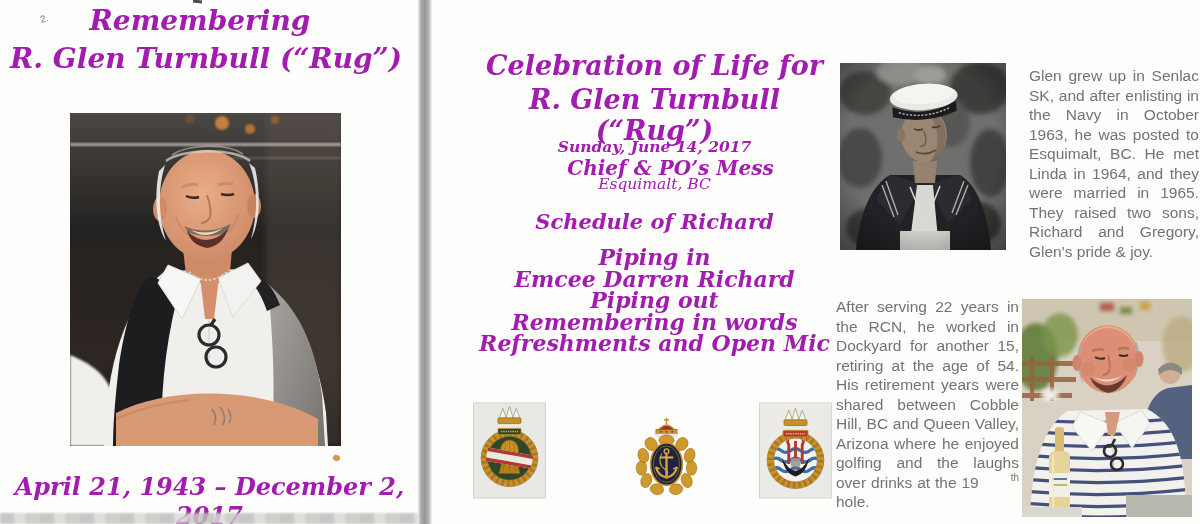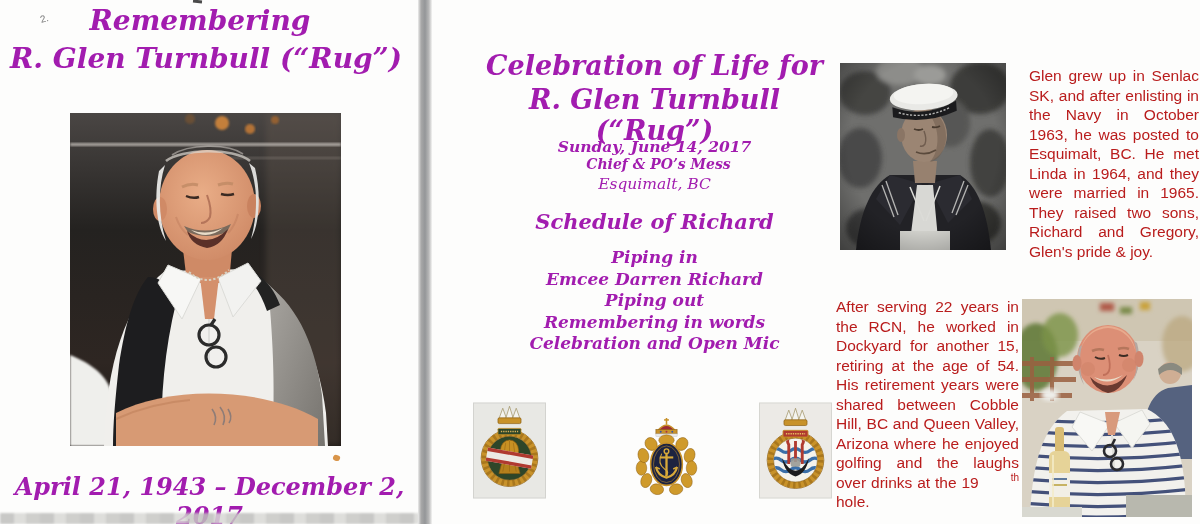--- a/index.html
+++ b/index.html
@@ -1,20 +1,20 @@
 <!DOCTYPE html>
 <html><head>
 <meta charset="utf-8">
 <style>
   * { box-sizing: border-box; }
   html, body { margin:0; padding:0; background:#ffffff; }
   .scan { position:relative; width:1200px; height:524px; background:#fdfdfc; overflow:hidden; }
   .abs { position:absolute; }
   .script { font-family:"DejaVu Serif","Liberation Serif",serif; font-style:italic; color:#a21caf; }
-  .sans { font-family:"Liberation Sans","DejaVu Sans",sans-serif; color:#b91c1c; }
+  .sans { font-family:"Liberation Sans","DejaVu Sans",sans-serif; color:#737373; }
   .center { text-align:center; }
   .just { text-align:justify; }
   p { margin:0; }
   figure { margin:0; padding:0; }
   sup.th { vertical-align:super; font-size:10px; line-height:0;padding-left:32px; }
   .strip-left {
     background: repeating-linear-gradient(90deg,#bfbfbd 0 14px,#d9d9d6 14px 26px,#c7c7c4 26px 40px);
     filter: blur(1.2px); opacity:.85;
   }
   .strip-wide {
@@ -131,31 +131,31 @@
   </section>
 
   <div class="abs" style="left:418px;top:0;width:14px;height:524px;background:linear-gradient(90deg,#ededec 0%,#a8a8a8 22%,#949698 50%,#b8b8b8 78%,#f4f4f3 100%);"></div>
 
   <section class="abs" style="left:432px;top:0;width:396px;height:524px;margin-left:35px;">
 
     <h2 class="abs script center" style="left:0;top:50px;width:375px;font-size:27px;font-weight:600;margin:0;">Celebration of Life for</h2>
     <h2 class="abs script center" style="left:0;top:84px;width:375px;font-size:27px;font-weight:600;margin:0;">R. Glen Turnbull (“Rug”)</h2>
 
     <div class="abs script center" style="left:0;top:137px;width:375px;font-size:15.5px;font-weight:700;">Sunday, June 14, 2017</div>
-    <div class="abs script center" style="left:4px;top:156px;width:375px;font-size:14px;font-weight:700;">Chief &amp; PO’s Mess</div>
+    <div class="abs script center" style="left:16px;top:156px;width:375px;font-size:20px;font-weight:700;">Chief &amp; PO’s Mess</div>
     <div class="abs script center" style="left:0;top:175px;width:375px;font-size:15.5px;font-weight:400;">Esquimalt, BC</div>
 
     <h3 class="abs script center" style="left:0;top:209px;width:375px;font-size:21px;font-weight:600;margin:0;">Schedule of Richard</h3>
 
-    <div class="abs script center" style="left:0;top:247px;width:375px;font-size:17px;font-weight:600;line-height:21.6px;text-align:center;">
+    <div class="abs script center" style="left:0;top:247px;width:375px;font-size:22px;font-weight:600;line-height:21.6px;text-align:center;">
       <div>Piping in</div>
       <div>Emcee Darren Richard</div>
       <div>Piping out</div>
       <div>Remembering in words</div>
-      <div>Celebration and Open Mic</div>
+      <div>Refreshments and Open Mic</div>
     </div>
 
     <figure class="abs" style="left:6px;top:401px;width:73px;height:99px;">
       <svg width="73" height="99" viewBox="0 0 76 100">
         <rect x="0.5" y="0.5" width="75" height="99" fill="#e8e8e4" stroke="#d2d2ce"></rect>
 
         <g>
           <path d="M27,17 L31,6 L35,17 Z" fill="#f4f4f0" stroke="#9a8a5a" stroke-width="0.7"></path>
           <path d="M34,17 L38,4 L42,17 Z" fill="#f4f4f0" stroke="#9a8a5a" stroke-width="0.7"></path>
           <path d="M41,17 L45,6 L49,17 Z" fill="#f4f4f0" stroke="#9a8a5a" stroke-width="0.7"></path>

